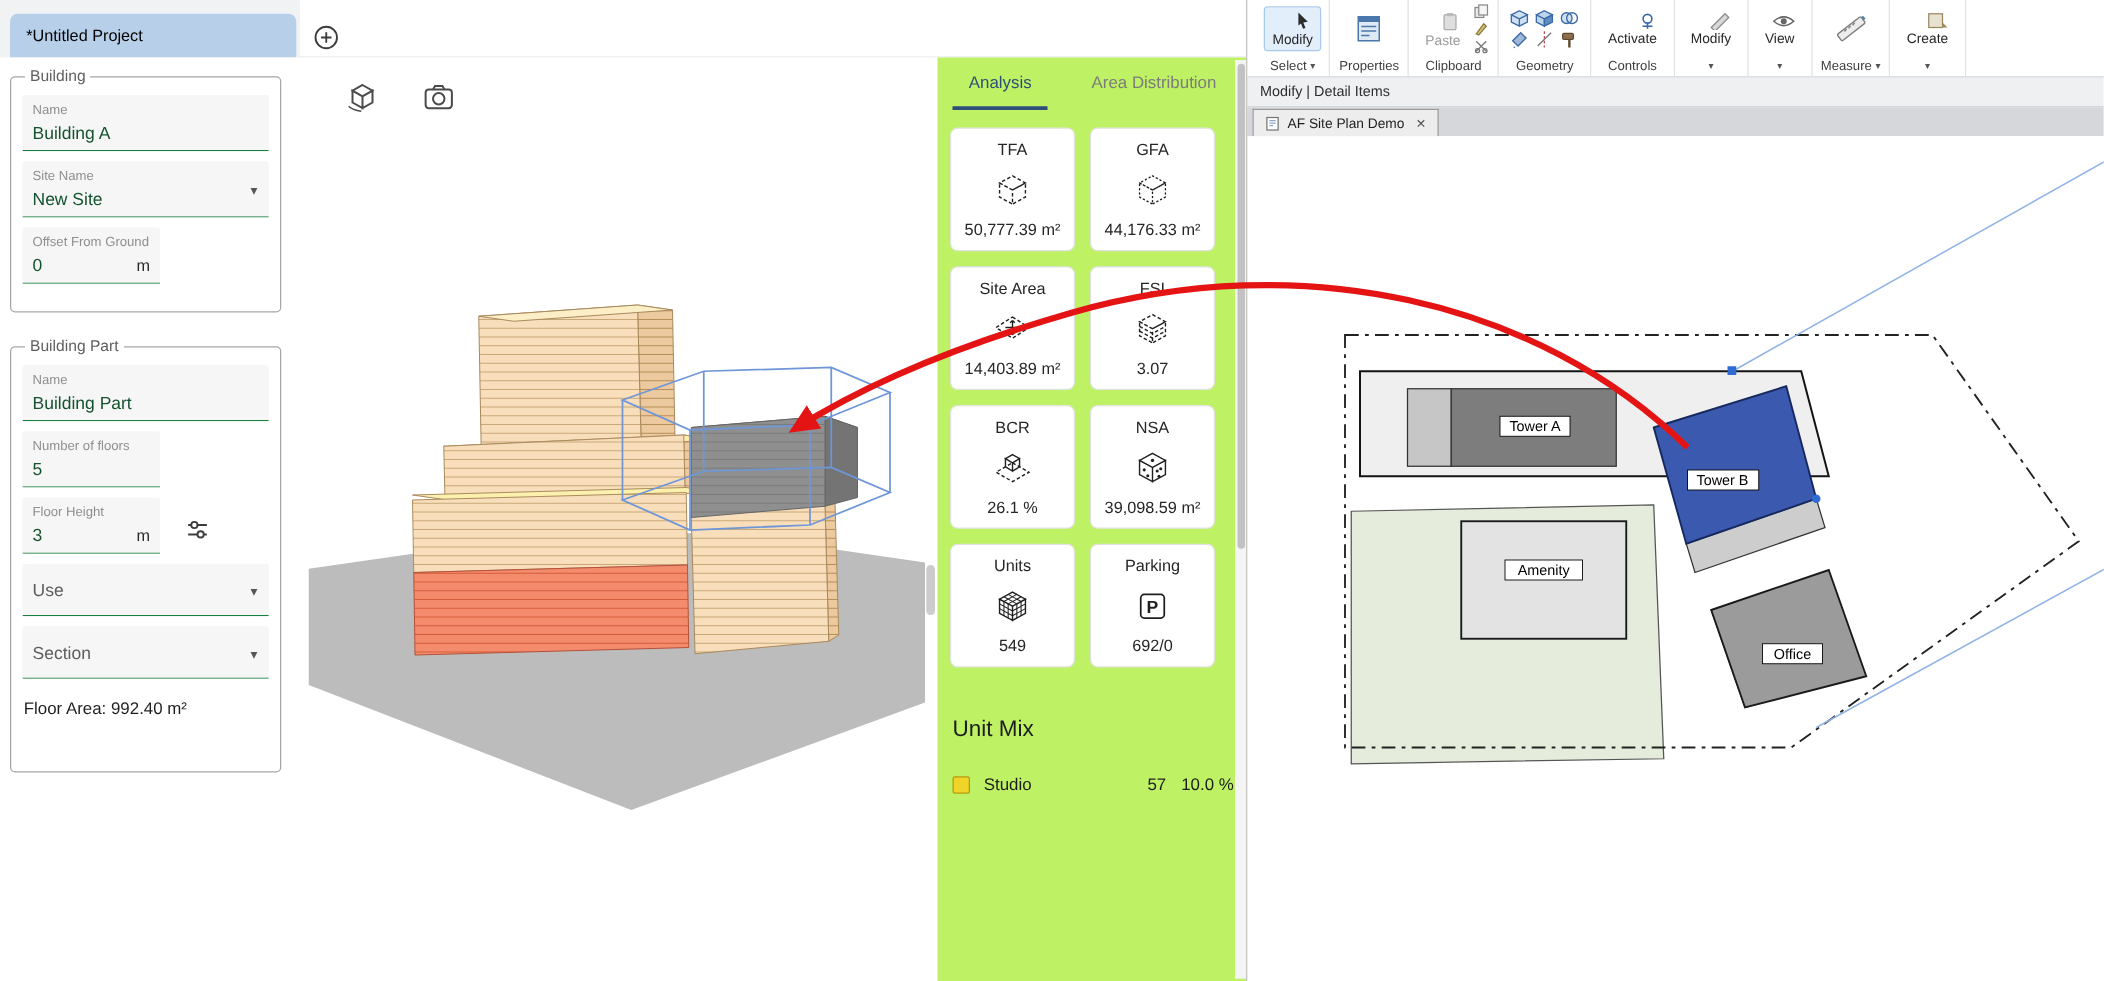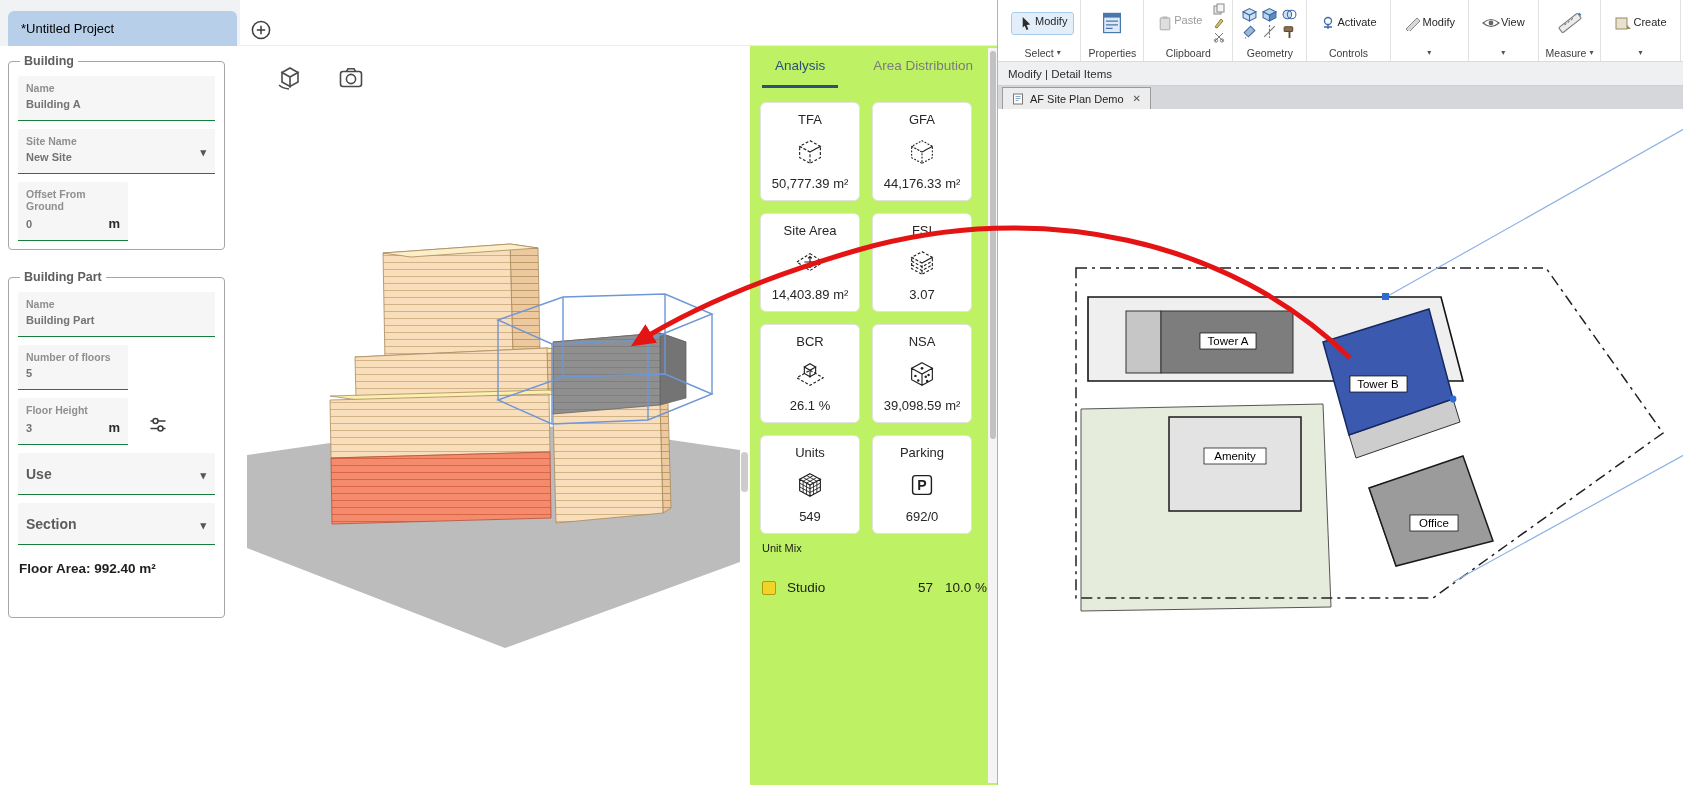--- a/index.html
+++ b/index.html
@@ -7,28 +7,28 @@
   body { font-family:"Liberation Sans", sans-serif; background:#fff; overflow:hidden; }
   #app { position:relative; width:1683px; height:785px; background:#fff; }
 
   
   #left-app { position:absolute; left:0; top:0; width:997px; height:785px; background:#fff; }
   #la-header { position:absolute; left:0; top:0; width:997px; height:46px; background:#fff; border-bottom:1px solid #ececec; }
   .tabstrip-bg { position:absolute; left:0; top:0; width:240px; height:46px; background:#f1f2f3; }
   .proj-tab { position:absolute; left:8px; top:11px; width:229px; height:35px; background:#b7cfe8; border-radius:6px 6px 0 0; display:flex; align-items:center; padding:0 13px; font-size:13px; color:#000000; }
   .add-btn { position:absolute; left:250px; top:19px; width:22px; height:22px; background:none; border:none; cursor:pointer; }
 
-  #la-sidebar { position:absolute; left:0; top:46px; width:232px; bottom:0; background:#fff;font-weight:bold; }
+  #la-sidebar { position:absolute; left:0; top:46px; width:232px; bottom:0; background:#fff; }
   fieldset.panel { position:absolute; left:8px; width:217px; border:1px solid #a6a6a6; border-radius:4px; padding:0 9px 12px; background:#fff; }
   fieldset.panel legend { font-size:12.5px; color:#5f5f5f; padding:0 4px; margin-left:2px; }
   #building-panel { top:8px; height:196px; }
   #building-part-panel { top:224px; height:348px; }
   .field { position:relative; background:#f6f6f6; border-bottom:1px solid #15803d; border-radius:2px 2px 0 0; padding:6px 8px 5px; margin-top:8px; }
   .f-label { font-size:10.5px; color:#8f8f8f; }
-  .f-value { font-size:11px; color:#737373; margin-top:4px; height:17px; }
+  .f-value { font-size:14px; color:#14532d; margin-top:4px; height:17px; }
   .field.half { width:110px; }
   .vrow { display:flex; justify-content:space-between; align-items:baseline; margin-top:4px; }
   .vrow .f-value { margin-top:0; }
   .f-unit { font-size:13px; color:#2a2a2a; }
   .sel-arrow { position:absolute; right:9px; top:50%; transform:translateY(-38%); font-size:11px; color:#555; }
   .select-field { padding:13px 8px 12px; font-size:14px; color:#5c5c5c; }
   .fh-row { display:flex; align-items:center; gap:20px; }
   .tune { margin-top:14px; }
   .floor-area { margin-top:16px; font-size:13.5px; color:#1e1e1e; padding-left:1px; }
 
@@ -42,36 +42,36 @@
   
   #la-analysis { position:absolute; left:750px; top:46px; width:247px; bottom:0; background:#bef264; }
   .an-tabs { display:flex; height:42px; align-items:stretch; padding-left:12px; gap:22px; }
   .an-tab { display:flex; align-items:center; padding:0 13px; font-size:13.5px; color:#7b7b7b; border-bottom:3px solid transparent; cursor:pointer; }
   .an-tab.active { color:#2d4f79; border-bottom-color:#2d4f79; }
   .cards { display:grid; grid-template-columns:100px 100px; gap:12px; padding:14px 0 0 10px; }
   .card { height:99px; border:1px solid #e2e2e2; border-radius:6px; background:#fff; display:flex; flex-direction:column; align-items:center; justify-content:space-between; padding:9px 2px; }
   .c-label, .c-value { font-size:13px; color:#262626; }
   .micon { width:32px; height:32px; stroke:#1f1f1f; fill:none; stroke-width:1.2; }
   .unitmix { padding:0 10px 0 12px; }
-  .um-title { margin-top:8px; font-size:11px; color:#1d1d1d; }
+  .um-title { margin-top:39px; font-size:18px; color:#1d1d1d; }
   .um-row { display:flex; align-items:center; margin-top:26px; font-size:13.5px; color:#1d1d1d; }
   .swatch { width:14px; height:14px; border:1px solid #b59a10; border-radius:2px; margin-right:11px; }
   .um-label { flex:1; }
   .um-count { width:34px; text-align:right; }
   .um-pct { width:54px; text-align:right; }
   .scrollbar { position:absolute; right:0; top:2px; bottom:2px; width:9px; background:#f4f4f4; }
   .scrollbar .thumb { position:absolute; left:1.5px; top:3px; width:6px; height:388px; background:#c2c2c2; border-radius:3px; }
 
   
   #revit { position:absolute; left:997px; top:0; width:686px; height:785px; background:#fff; border-left:1px solid #b2b2b2; }
   #rv-ribbon { height:61px; display:flex; align-items:stretch; padding-left:7px; background:#fff; }
   .rgroup { display:flex; flex-direction:column; border-right:1px solid #e2e2e2; padding:2px 7px 0; }
   .rg-content { flex:1; display:flex; align-items:center; justify-content:center; gap:5px; }
   .rg-label { height:17px; display:flex; align-items:center; justify-content:center; gap:3px; font-size:10.5px; color:#3e3e3e; white-space:nowrap; }
-  .rbtn { display:flex; flex-direction:row; align-items:flex-start; gap:1px; font-size:11px; color:#262626; padding:2px 6px; border-radius:2px; background:none; border:none; cursor:pointer; font-family:inherit; }
+  .rbtn { display:flex; flex-direction:column; align-items:flex-end; gap:1px; font-size:11px; color:#262626; padding:2px 6px; border-radius:2px; background:none; border:none; cursor:pointer; font-family:inherit; }
   .rbtn.sel { background:#e3eefb; outline:1px solid #a9cbeb; }
   .rbtn.disabled { color:#9b9b9b; }
   .caret { font-size:8px; color:#555; }
   .gicons { display:grid; grid-template-columns:repeat(3,19px); grid-auto-rows:16px; gap:1px; justify-items:center; align-items:center; }
   .mini-col { display:flex; flex-direction:column; gap:2px; }
   #rv-context { height:25px; background:#eef0f2; border-top:1px solid #d8dadd; border-bottom:1px solid #cdd0d4; display:flex; align-items:center; padding-left:10px; font-size:11.5px; color:#2e2e2e; }
   #rv-tabs { height:23px; background:#d5d7da; display:flex; align-items:flex-end; padding-left:4px; }
   .rv-tab { height:22px; background:#ededee; border:1px solid #9b9b9b; border-bottom:none; display:flex; align-items:center; gap:6px; padding:0 9px; font-size:11px; color:#1f1f1f; cursor:pointer; }
   .rv-tab .x { font-size:10px; color:#555; margin-left:3px; }
   #rv-canvas { position:absolute; left:0; top:109px; width:686px; height:676px; background:#fff; }

